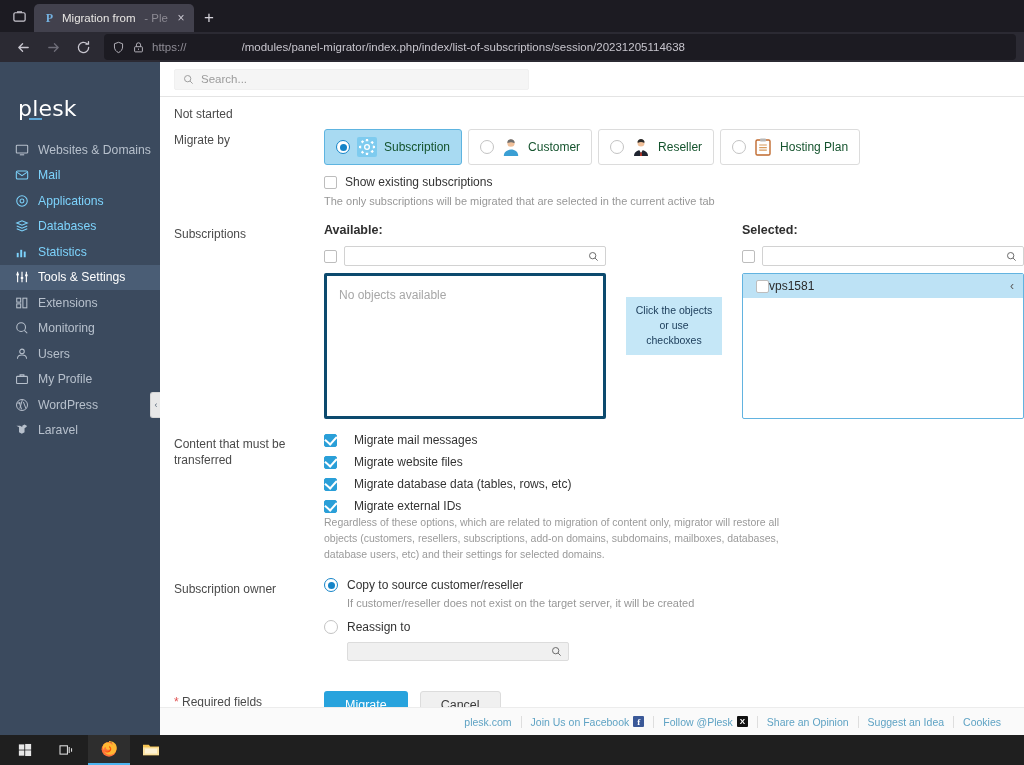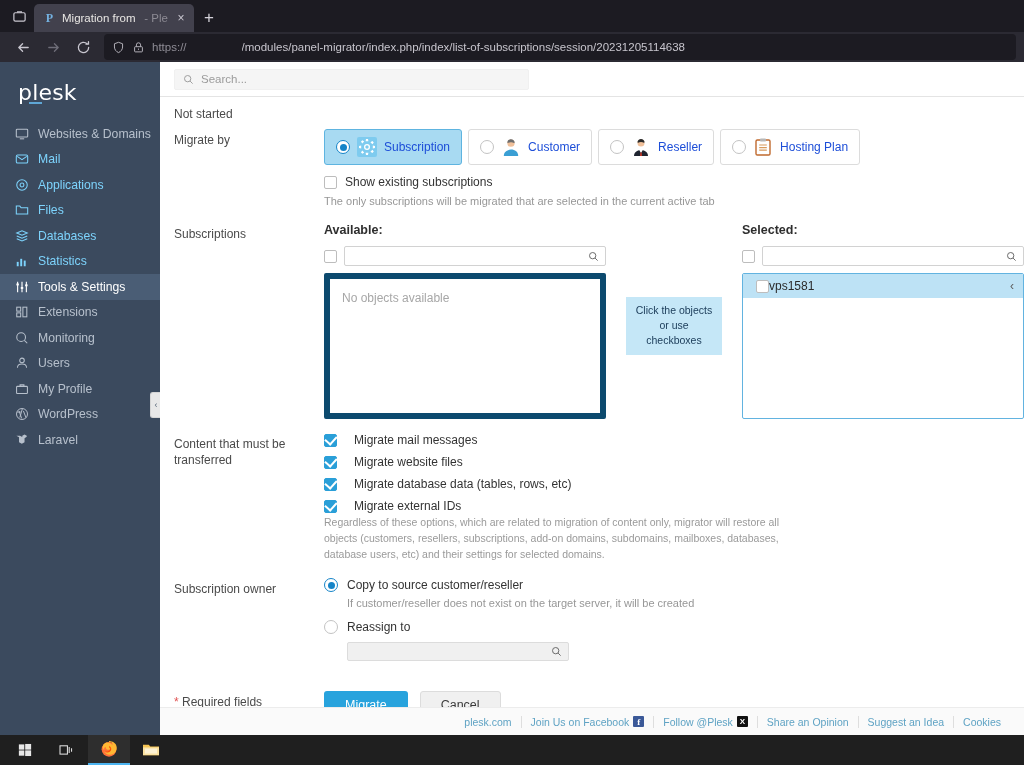--- a/index.html
+++ b/index.html
@@ -49,21 +49,21 @@
   .urlbar svg { width:13px; height:13px; color:#b5b3bb; flex:0 0 auto; }
   .url-scheme { color:#8f8d96; font-size:11.5px; }
   .url-path { color:#c7c5cd; font-size:11.5px; margin-left:48px; white-space:nowrap;
               overflow:hidden; }
 
   
   .page { flex:1; display:flex; background:#fff; position:relative; overflow:hidden; }
 
   
   .sidebar {
-    width:160px; flex:0 0 160px; background:#3b4a5e; padding-top:4px; position:relative;
+    width:160px; flex:0 0 160px; background:#3b4a5e; padding-top:20px; position:relative;
   }
   .logo { padding:14px 0 16px 18px; }
   .logo-text {
     color:#fff; font-size:22px; font-weight:400; letter-spacing:0.2px; position:relative;
     display:inline-block; font-family:"DejaVu Sans", sans-serif;
   }
   .logo-text::after {
     content:""; position:absolute; left:11px; bottom:1px; width:13px; height:2px;
     background:#5fa7d6;
   }
@@ -103,21 +103,21 @@
             line-height:1.32; }
   .fbody { flex:1; min-width:0; }
 
   
   .mig-tabs { display:flex; gap:6px; }
   .mig-tab {
     height:36px; border:1px solid #dcdcdc; border-radius:3px; background:#fff;
     display:flex; align-items:center; gap:7px; padding:0 11px; cursor:pointer;
   }
   .mig-tab.sel { background:#a8daf2; border-color:#5eb4e0; }
-  .mig-tab .lbl { font-size:12px; color:#1d4ed8; }
+  .mig-tab .lbl { font-size:12px; color:#14532d; }
   .radio {
     width:14px; height:14px; border-radius:50%; border:1px solid #c3c3c3; background:#fff;
     flex:0 0 14px; display:flex; align-items:center; justify-content:center;
   }
   .radio.on { border-color:#2a8fd0; background:#fff; }
   .radio.on::after { content:""; width:7px; height:7px; border-radius:50%; background:#1584c8; }
   .radio.blue { border:1px solid #1584c8; }
   .radio.blue.on::after { background:#1584c8; }
   .mic { width:20px; height:20px; flex:0 0 20px; }
   .mic svg { width:20px; height:20px; display:block; }
@@ -139,21 +139,21 @@
   .dual { display:flex; align-items:flex-start; gap:0; }
   .dl-col { width:282px; flex:0 0 282px; }
   .dl-title { font-size:12.5px; font-weight:bold; color:#2e2e2e; margin-bottom:9px; }
   .dl-searchrow { display:flex; align-items:center; gap:7px; margin-bottom:7px; }
   .dl-input {
     flex:1; height:20px; border:1px solid #d2d2d2; background:#fff; border-radius:2px;
     display:flex; align-items:center; justify-content:flex-end; padding:0 6px;
   }
   .dl-input svg { width:11px; height:11px; color:#666; }
   .dl-box {
-    height:146px; border:6px solid #0c4a6e; background:#fff; border-radius:2px; overflow:hidden;
+    height:146px; border:3px solid #0c4a6e; background:#fff; border-radius:2px; overflow:hidden;
   }
   .dl-box.hl { border:1px solid #62b3e0; }
   .dl-empty { color:#a7a7a7; font-size:12px; padding:12px 0 0 12px; }
   .dl-item {
     height:24px; background:#bde2f5; display:flex; align-items:center; 
     padding:0 9px 0 13px; cursor:pointer;
   }
   .dl-item .nm { font-size:12px; color:#2a2a2a; flex:1; }
   .dl-item .chev { color:#5d5d5d; font-size:12px; }
 
@@ -290,28 +290,20 @@
         <span>Mail</span>
       </div>
       <div class="nav-item dim">
         <span class="nav-ic">
             <svg viewBox="0 0 16 16" fill="none" stroke="currentColor" stroke-width="1.2">
               <circle cx="8" cy="8" r="6"></circle>
               <circle cx="8" cy="8" r="2.2"></circle>
             </svg>
           </span>
         <span>Applications</span>
-      </div>
-      <div class="nav-item dim">
-        <span class="nav-ic">
-            <svg viewBox="0 0 16 16" fill="none" stroke="currentColor" stroke-width="1.2">
-              <path d="M1.5 12.5v-9h4l1.5 2h7.5v7z"></path>
-            </svg>
-          </span>
-        <span>Files</span>
       </div>
       <div class="nav-item dim">
         <span class="nav-ic">
             <svg viewBox="0 0 16 16" fill="none" stroke="currentColor" stroke-width="1.2">
               <path d="M2 4.5L8 2l6 2.5L8 7z"></path>
               <path d="M2 8l6 2.5L14 8"></path>
               <path d="M2 11.2l6 2.5 6-2.5"></path>
             </svg>
           </span>
         <span>Databases</span>

